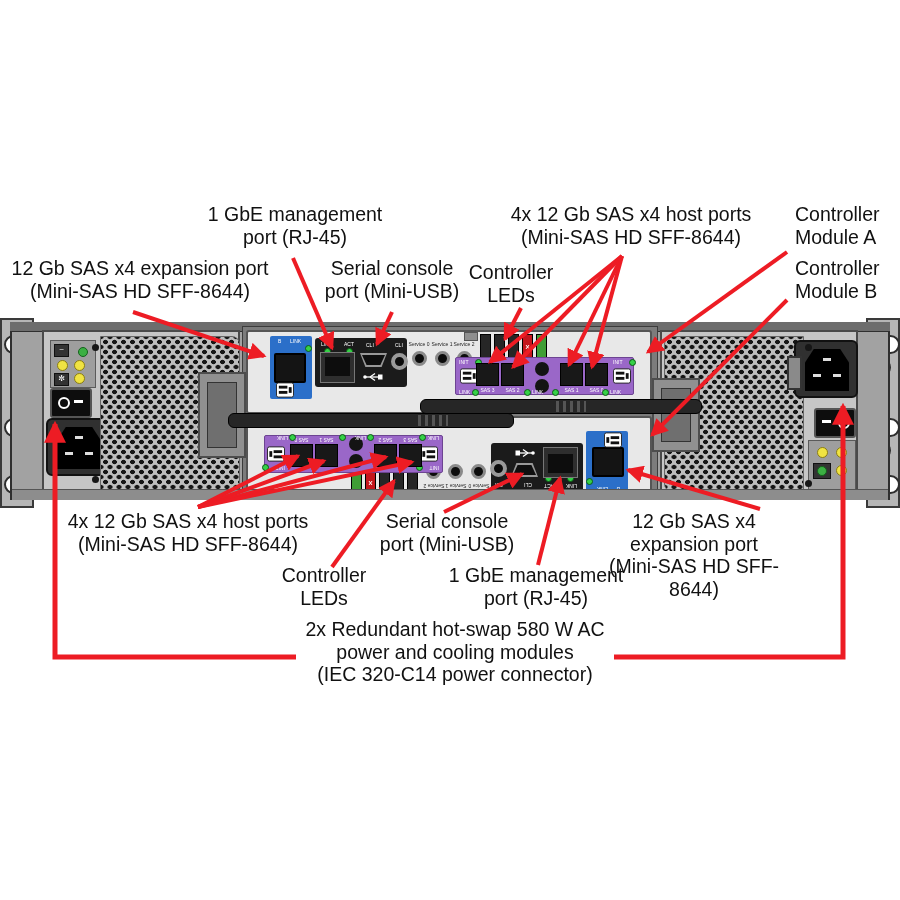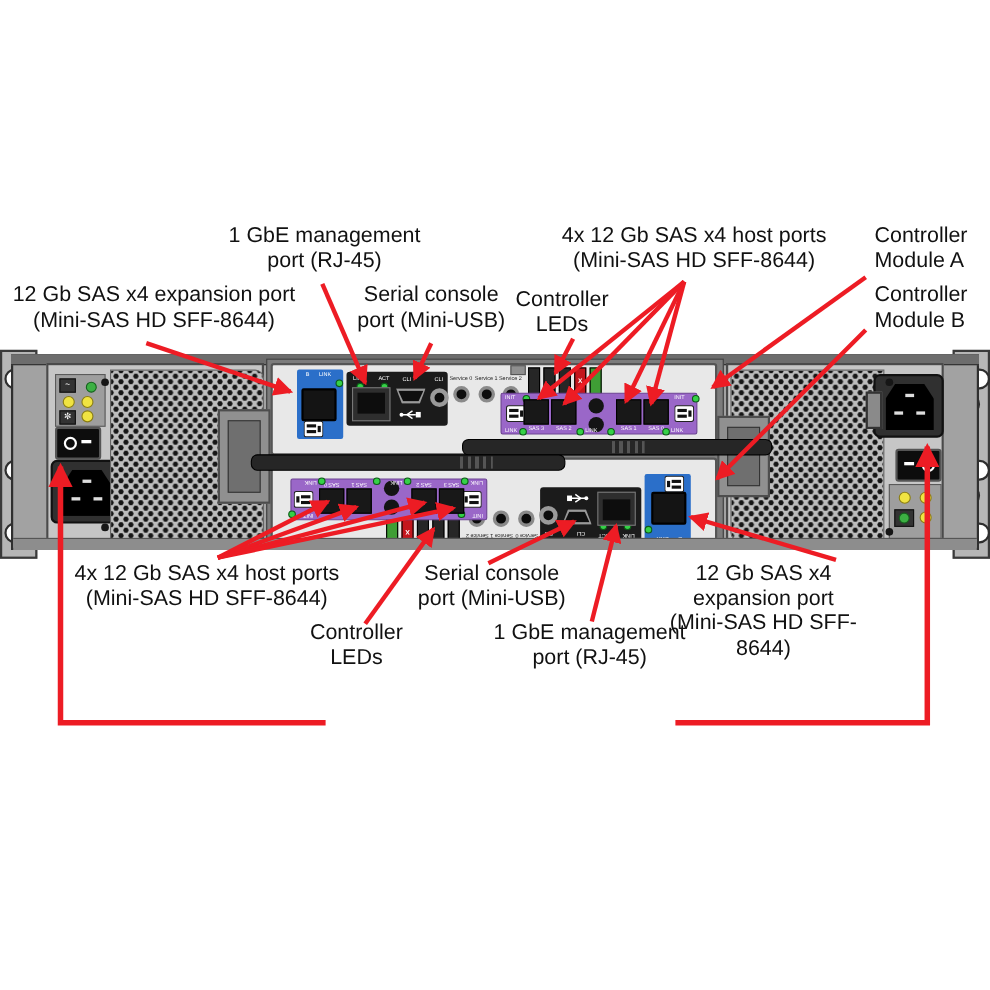--- a/index.html
+++ b/index.html
@@ -391,13 +391,16 @@
   <div class="callout" style="left:188px;top:510px">4x 12 Gb SAS x4 host ports
 (Mini-SAS HD SFF-8644)</div>
   <div class="callout" style="left:324px;top:564px">Controller
 LEDs</div>
   <div class="callout" style="left:447px;top:510px">Serial console
 port (Mini-USB)</div>
   <div class="callout" style="left:536px;top:564px">1 GbE management
 port (RJ-45)</div>
   <div class="callout" style="left:694px;top:510px">12 Gb SAS x4 expansion port
 (Mini-SAS HD SFF-8644)</div>
+  <div class="callout" style="left:455px;top:618px">2x Redundant hot-swap 580 W AC
+power and cooling modules
+(IEC 320-C14 power connector)</div>
 </div>
 
 </body></html>

